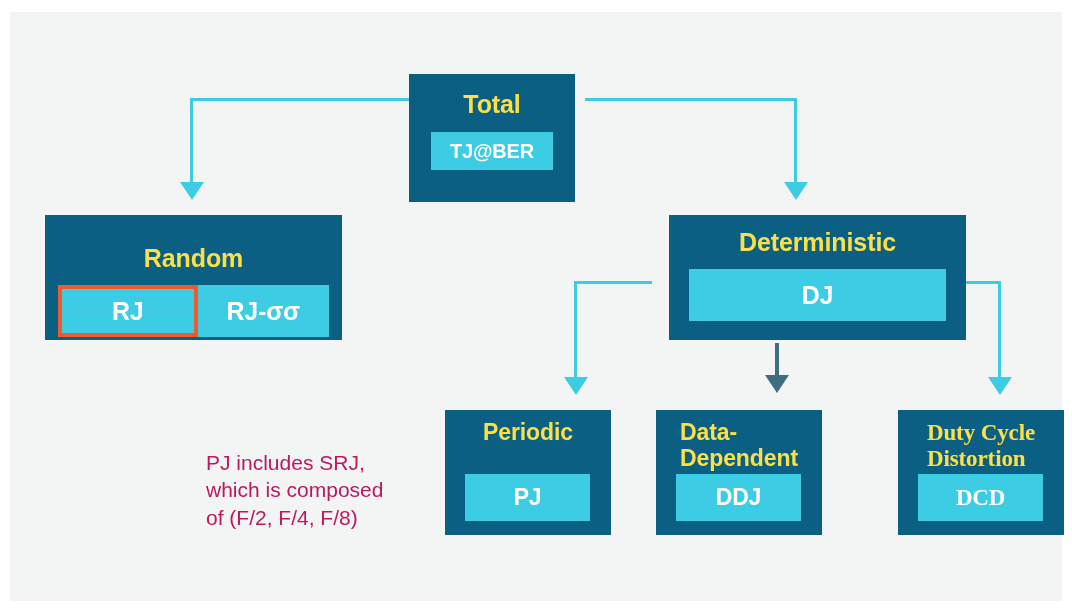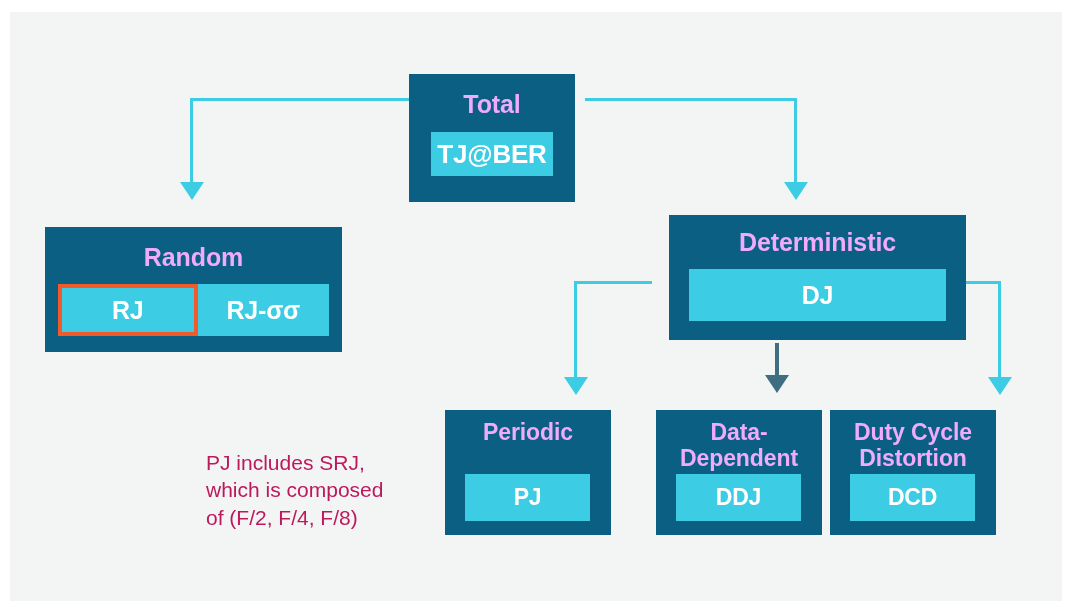--- a/index.html
+++ b/index.html
@@ -26,23 +26,23 @@
   .node {
     position: absolute;
     background: #0a5f83;
     box-sizing: border-box;
     display: flex;
     flex-direction: column;
     align-items: center;
     z-index: 5;
   }
   .node-title {
-    color: #f0abfc;
+    color: #fde047;
     font-weight: bold;
-    text-align: center;
+    text-align: left;
     line-height: 1.12;
     letter-spacing: -0.1px;
   }
   .chip {
     background: #3cccE3;
     color: #ffffff;
     font-weight: bold;
     display: flex;
     align-items: center;
     justify-content: center;
@@ -58,26 +58,25 @@
     justify-content: center;
     width: 100%;
   }
 
   
   #node-total {
     left: 399px; top: 62px; width: 166px; height: 128px;
     padding-top: 16px;
   }
   #node-total .node-title { font-size: 25px; }
-  #node-total .chip { margin-top: 14px; width: 122px; height: 44px; font-size: 26px; }
+  #node-total .chip { margin-top: 14px; width: 122px; height: 38px; font-size: 20px; }
 
   #node-random {
     left: 35px; top: 203px; width: 297px; height: 125px;
-    padding-top: 16px;
-    margin-top: 12px;
+    padding-top: 29px;
   }
   #node-random .node-title { font-size: 25px; }
   #node-random .chip-row { margin-top: 13px; padding: 0 13px; box-sizing: border-box; }
   #node-random .chip { height: 52px; font-size: 25px; flex: 1; }
 
   #node-det {
     left: 633px; top: 203px; width: 297px; height: 125px;
     padding-top: 13px;
     margin-left: 26px;
   }
@@ -88,21 +87,21 @@
   .leaf {
     width: 166px; height: 125px; top: 398px;
     padding-top: 10px;
     justify-content: flex-start;
   }
   .leaf .node-title { font-size: 23px; }
   .leaf .chip { width: 125px; height: 47px; font-size: 23px; position: absolute; bottom: 14px; left: 20px; }
 
   #node-periodic { left: 435px; }
   #node-ddj      { left: 646px; }
-  #node-dcd      { left: 820px; }
+  #node-dcd      { left: 888px; font-family: Liberation Serif, serif; }
 
   
   .line {
     position: absolute;
     background: #3cccE3;
     z-index: 2;
   }
   .arrow-down {
     position: absolute;
     width: 0; height: 0;

